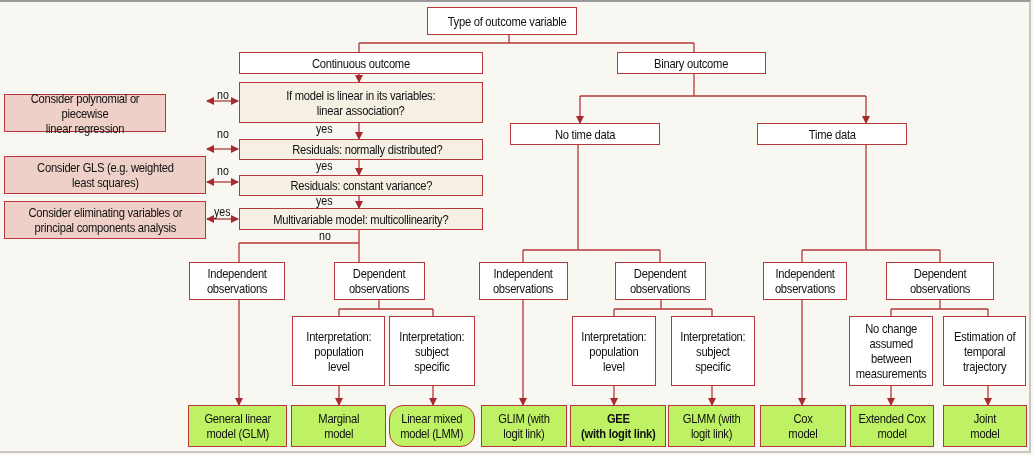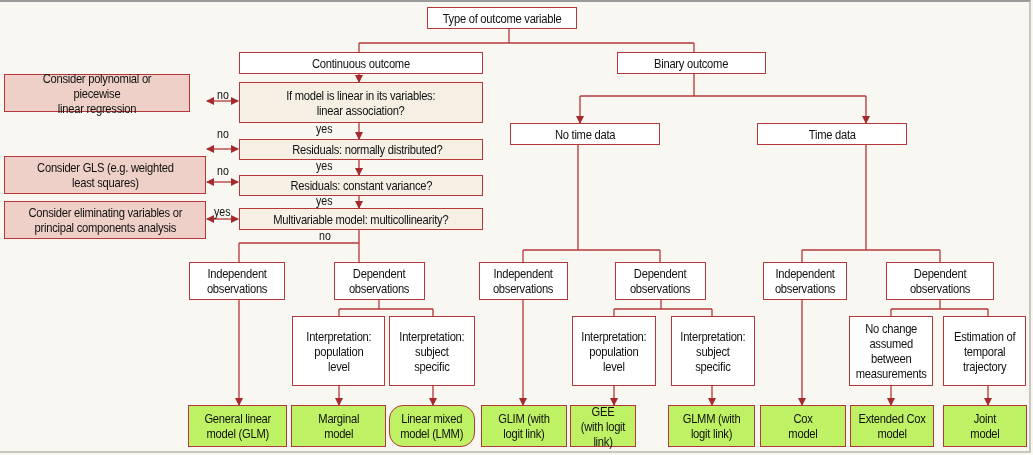--- a/index.html
+++ b/index.html
@@ -81,21 +81,21 @@
     <line x1="802" y1="300" x2="802" y2="405" marker-end="url(#ah)"></line>
     <line x1="940" y1="300" x2="940" y2="309"></line>
     <line x1="891" y1="309" x2="988" y2="309"></line>
     <line x1="891" y1="309" x2="891" y2="316"></line>
     <line x1="988" y1="309" x2="988" y2="316"></line>
     <line x1="891" y1="386" x2="891" y2="405" marker-end="url(#ah)"></line>
     <line x1="988" y1="386" x2="988" y2="405" marker-end="url(#ah)"></line>
   </g>
 </svg>
 
-<div class="box white" style="left:427px;top:7px;width:150px;height:22px;">
+<div class="box white" style="left:427px;top:7px;width:150px;height:28px;justify-content:flex-end;">
     <span>Type of outcome variable</span>
   </div>
 
 <div class="box white" style="left:239px;top:52px;width:244px;height:22px;">
     <span>Continuous outcome</span>
   </div>
 
 <div class="box cream" style="left:239px;top:82px;width:244px;height:41px;">
     <span>If model is linear in its variables:
 linear association?</span>
@@ -103,21 +103,21 @@
 <div class="box cream" style="left:239px;top:139px;width:244px;height:21px;padding-left:12px;">
     <span>Residuals: normally distributed?</span>
   </div>
 <div class="box cream" style="left:239px;top:175px;width:244px;height:21px;">
     <span>Residuals: constant variance?</span>
   </div>
 <div class="box cream" style="left:239px;top:208px;width:244px;height:22px;">
     <span>Multivariable model: multicollinearity?</span>
   </div>
 
-<div class="box pink" style="left:4px;top:74px;width:186px;height:38px;">
+<div class="box pink" style="left:4px;top:94px;width:162px;height:38px;">
     <span>Consider polynomial or piecewise
 linear regression</span>
   </div>
 <div class="box pink" style="left:4px;top:127px;width:202px;height:22px;margin-top:40px;">
     <span>Consider transformation of variables</span>
   </div>
 <div class="box pink" style="left:4px;top:156px;width:202px;height:38px;">
     <span>Consider GLS (e.g. weighted
 least squares)</span>
   </div>
@@ -194,21 +194,21 @@
 <div class="box white" style="left:671px;top:316px;width:84px;height:70px;">
     <span>Interpretation:
 subject
 specific</span>
   </div>
 
 <div class="box grey" style="left:481px;top:405px;width:86px;height:42px;">
     <span>GLIM (with
 logit link)</span>
   </div>
-<div class="box grey" style="left:570px;top:405px;width:66px;height:42px;">
+<div class="box grey" style="left:570px;top:405px;width:96px;height:42px;font-weight:bold;">
     <span>GEE
 (with logit link)</span>
   </div>
 <div class="box grey" style="left:668px;top:405px;width:87px;height:42px;">
     <span>GLMM (with
 logit link)</span>
   </div>
 
 <div class="box white" style="left:763px;top:262px;width:84px;height:38px;">
     <span>Independent

